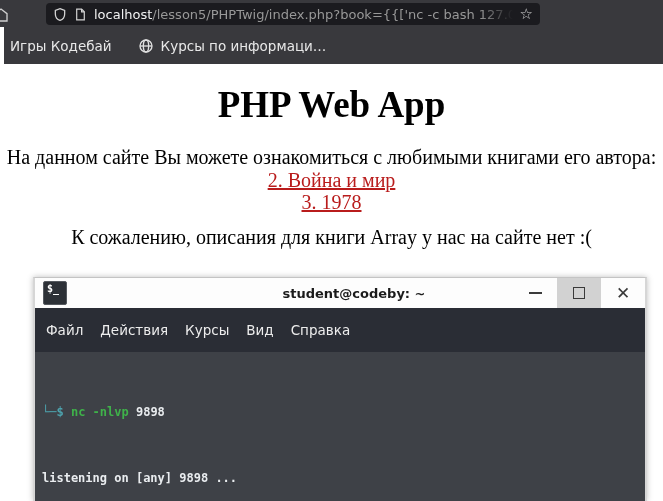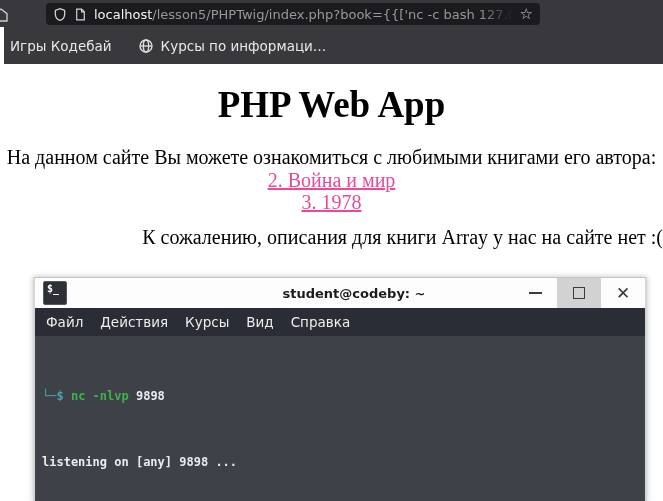--- a/index.html
+++ b/index.html
@@ -30,22 +30,22 @@
 
   
   .webpage { position:absolute; left:0; top:64px; width:663px; height:437px;
              background:#ffffff; text-align:center;
              font-family:"Liberation Serif", serif; color:#000; }
   .webpage h1 { margin-top:19px; margin-bottom:20px; font-size:37px; font-weight:bold; }
   .intro { font-size:20px; }
   .booklinks { font-size:20px; line-height:21.5px; margin-top:1px; }
   .booklinks a { display:block; text-decoration:underline; }
   .lnk-visited { color:#551a8b; }
-  .lnk { color:#ec4899; }
-  .notfound { font-size:20px; margin-top:13px;text-align:right; }
+  .lnk { color:#b91c1c; }
+  .notfound { font-size:20px; margin-top:13px; }
 
   
   .term { position:absolute; left:33px; top:277px; width:614px; height:224px;
           border-left:2px solid #d6d6d6; border-right:2px solid #d6d6d6;
           border-top:1px solid #c4c4c4; box-shadow:0 0 6px rgba(0,0,0,.25);
           overflow:hidden; background:#3e4147; }
   .term-titlebar { position:relative; height:30px; background:#fdfdfd;
           display:flex; align-items:center; }
   .term-app-icon { position:absolute; left:8px; top:3px; width:24px; height:24px;
           background:#2d3137; border:1px solid #55595f; border-radius:2px;
@@ -53,21 +53,21 @@
           font-weight:bold; line-height:10px; padding:2px 0 0 3px; }
   .term-title { flex:1; text-align:center; font-size:13px; font-weight:bold; color:#1b1b1b;margin-left:28px; }
   .win-btns { position:absolute; right:0; top:0; height:30px; display:flex; align-items:stretch; }
   .wbtn { width:44px; display:flex; align-items:center; justify-content:center;
           color:#333; font-size:15px; }
   .wbtn.max { background:#d2d2d2; }
   .max-glyph { width:12px; height:12px; border:1.5px solid #3a3a3a; background:transparent; }
   .min-glyph { width:13px; height:0; border-top:2px solid #3a3a3a; }
   .close-glyph { font-size:17px; line-height:1; color:#3a3a3a; }
 
-  .term-menubar { height:28px; background:#2a2d35; display:flex; align-items:center;
+  .term-menubar { height:44px; background:#2a2d35; display:flex; align-items:center;
           gap:17px; padding-left:11px; }
   .term-menubar .mitem { color:#ededed; font-size:13.5px; }
 
   .term-body { position:relative; height:166px; background:#3e4147;
           font-family:"DejaVu Sans Mono", monospace; font-size:12px; font-weight:bold;
           color:#e9ecef; line-height:22.3px; padding:4px 0 0 7px; white-space:pre; }
   .prompt { color:#4da3ae; }
   .cmd { color:#3fb24a; }
 </style>
 </head>

